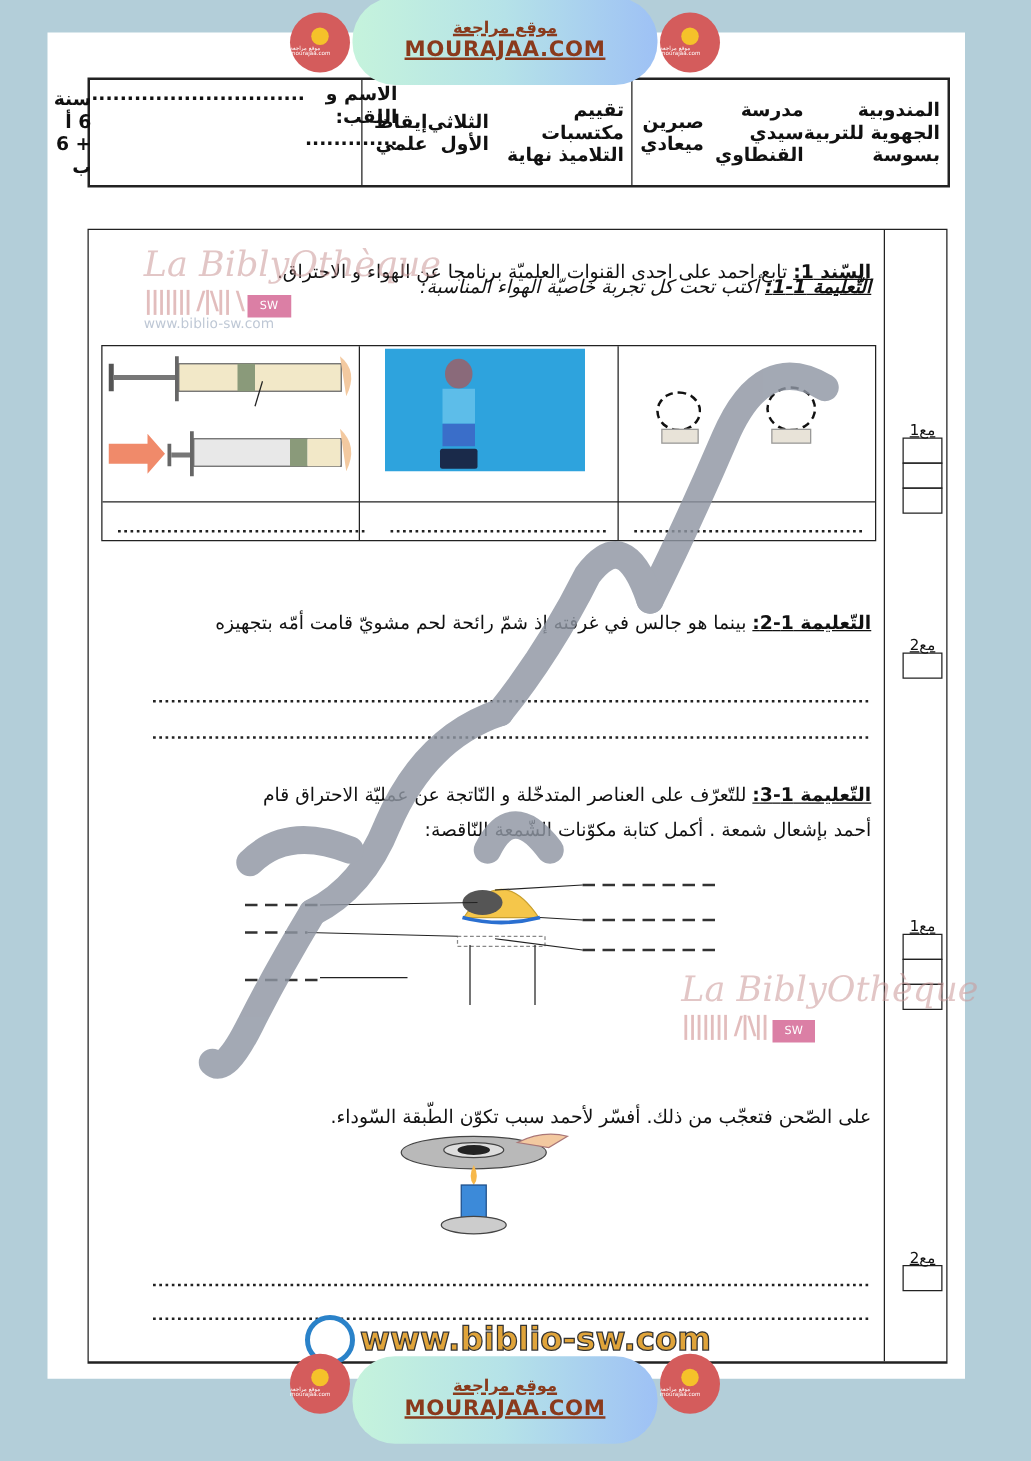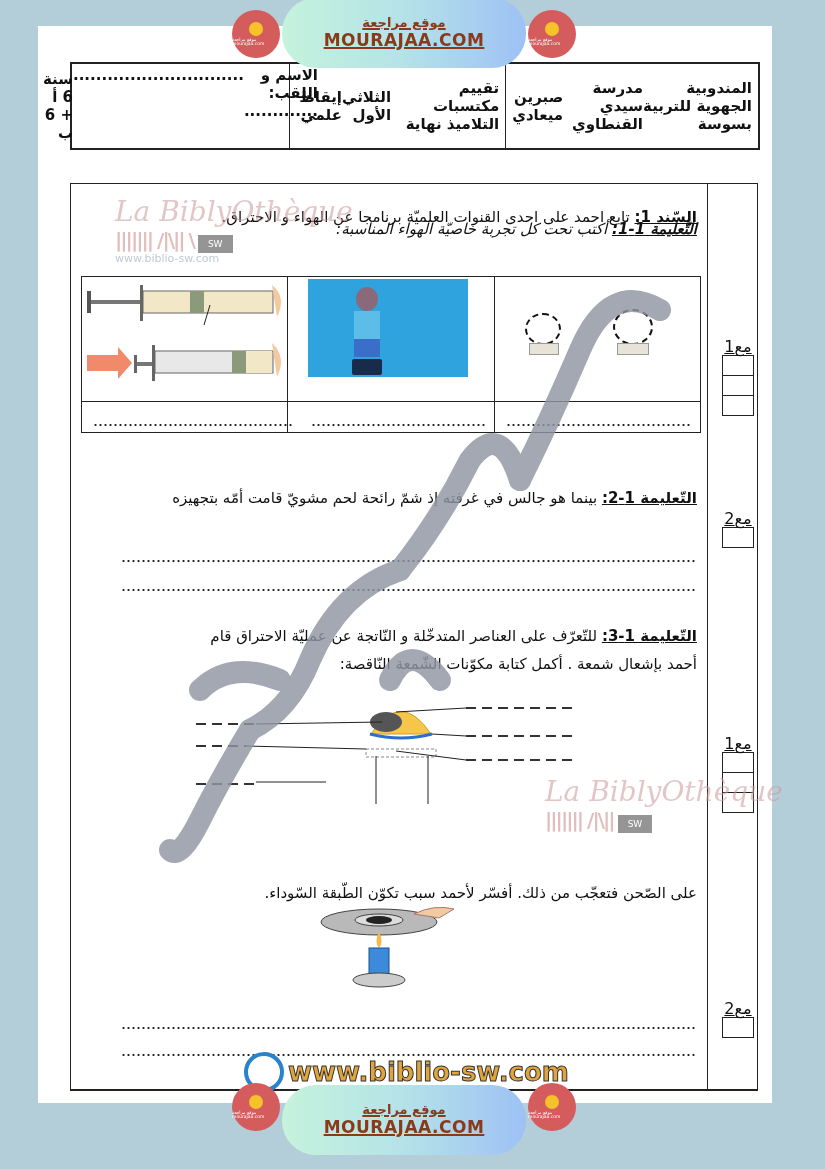--- a/index.html
+++ b/index.html
@@ -54,21 +54,21 @@
   
   .main {
     position: absolute; left: 70px; top: 183px; width: 688px; height: 908px;
     border: 1.5px solid #222; border-bottom: 2px solid #222;
   }
   .margin-col {
     position: absolute; right: 0; top: 0; width: 50px; height: 100%;
     border-left: 1.5px solid #222;
   }
   .score { position: absolute; left: 14px; width: 32px; }
-  .score .lbl { font-size: 16px; text-align: center; direction: rtl; text-decoration: underline; }
+  .score .lbl { font-size: 12px; text-align: center; direction: rtl; text-decoration: underline; }
   .score .box { border: 1.5px solid #222; height: 21px; margin-top: -1px; }
   .content { position: absolute; left: 0; top: 0; right: 50px; height: 100%; direction: rtl; }
   .line { position: absolute; right: 10px; font-size: 15px; white-space: nowrap; }
   .ul { text-decoration: underline; font-weight: bold; }
   .dots {
     position: absolute; height: 2px;
     background-image: radial-gradient(circle, #222 1px, transparent 1.2px);
     background-size: 5px 2px; background-repeat: repeat-x;
   }
   .imgtable {
@@ -79,21 +79,21 @@
   .imgtable .col:first-child { border-left: none; }
   .imgtable .hr { position: absolute; left: 0; right: 0; top: 124px; border-top: 1.5px solid #222; }
   .watermark-big {
     position: absolute; pointer-events: none; z-index: 3;
   }
   .biblio {
     position: absolute; z-index: 2; pointer-events: none; opacity: 0.55;
   }
   .biblio .la { font-family: "DejaVu Serif", serif; color: #c99; font-size: 28px; font-style: italic; }
   .biblio .bars { color: #c88; font-size: 20px; letter-spacing: -2px; font-weight: bold; }
-  .biblio .sw { background: #404040; color: #fff; font-size: 9px; padding: 4px 10px; margin-left: 4px; }
+  .biblio .sw { background: #be185d; color: #fff; font-size: 9px; padding: 4px 10px; margin-left: 4px; }
   .biblio .url { color: #8a9bb3; font-size: 11px; }
 </style>
 </head>
 <body>
 
 <div class="badge" style="left:232px;top:10px;">
   <div class="dot"></div>
   <div class="txt">موقع مراجعة mourajaa.com</div>
 </div>
 <div class="banner top">

